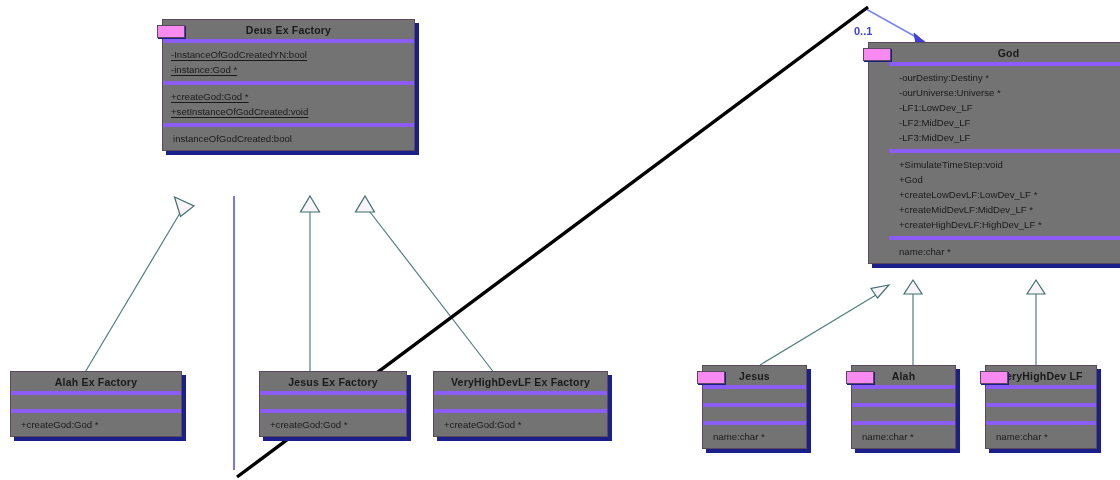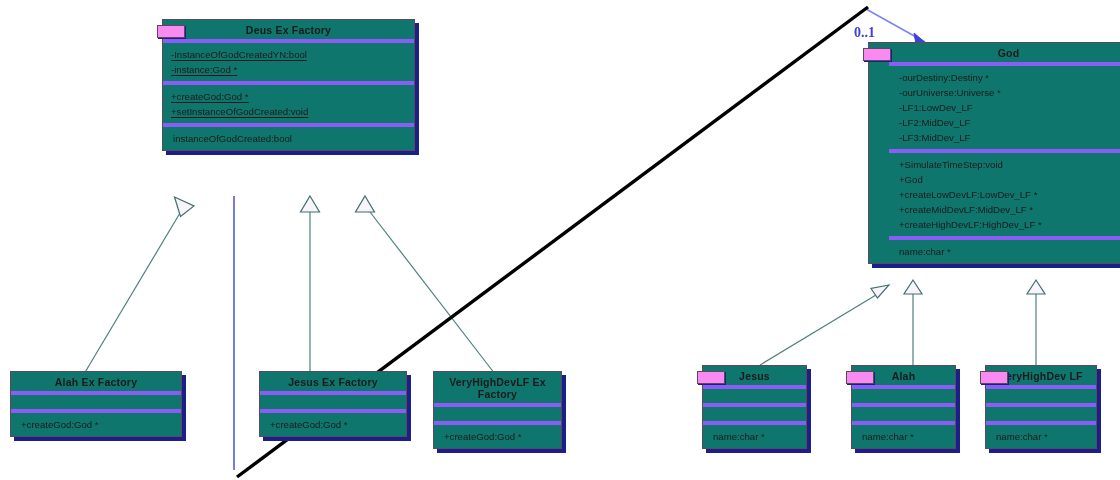--- a/index.html
+++ b/index.html
@@ -4,35 +4,35 @@
 <style>
   html,body{margin:0;padding:0;background:#ffffff;}
   body{width:1120px;height:480px;position:relative;overflow:hidden;
        font-family:"Liberation Sans",sans-serif;}
   #canvas{position:absolute;left:0;top:0;width:1120px;height:480px;}
   svg.edges{position:absolute;left:0;top:0;width:1120px;height:480px;
             pointer-events:none;z-index:1;}
 
   
   .uml{position:absolute;z-index:3;box-sizing:border-box;
-       background:#0f766e;border:1px solid #5b4a5b;
+       background:#737373;border:1px solid #5b4a5b;
        box-shadow:4px 4px 0 0 #1b1f8a;}
   .uml .tab{position:absolute;left:-6px;top:5px;width:26px;height:11px;
             background:#F98AF2;border:1px solid #5b4a5b;box-shadow:1px 1px 0 0 #1b1f8a;}
   .uml .title{text-align:center;font-weight:bold;font-size:10.5px;color:#1a1a1a;
               padding:4px 2px 3px 2px;letter-spacing:.2px;}
   .uml .sec{border-top:4px solid #8b5cf6;padding:4px 0 4px 0;}
   .uml .sec.empty{height:14px;padding:0;}
   .uml .row{font-size:9.6px;color:#1a1a1a;padding:1.5px 0 1.5px 8px;
             white-space:nowrap;line-height:12px;}
   .uml .row.u{text-decoration:underline;text-underline-offset:2px;}
   .uml .row.c{padding-left:10px;}
 
-  .mult{position:absolute;z-index:4;font-size:14px;font-weight:bold;
-        color:#4040d8;font-family:Liberation Serif, serif;}
+  .mult{position:absolute;z-index:4;font-size:11px;font-weight:bold;
+        color:#4040d8;font-family:Liberation Sans, sans-serif;}
 </style>
 </head>
 <body>
 
 <div id="canvas">
 
   <svg class="edges" viewBox="0 0 1120 480">
 
     <g>
       <line x1="84" y1="374" x2="180" y2="213" stroke="#4f7f7f" stroke-width="1.2"></line>
@@ -116,21 +116,21 @@
   </div>
 
   <div class="uml" style="left:259px;top:371px;width:148px;">
     <div class="title">Jesus Ex Factory</div>
     <div class="sec empty"></div>
     <div class="sec">
       <div class="row c">+createGod:God *</div>
     </div>
   </div>
 
-  <div class="uml" style="left:433px;top:371px;width:129px;">
+  <div class="uml" style="left:433px;top:371px;width:175px;">
     <div class="title">VeryHighDevLF Ex Factory</div>
     <div class="sec empty"></div>
     <div class="sec">
       <div class="row c">+createGod:God *</div>
     </div>
   </div>
 
   <div class="uml" style="left:702px;top:365px;width:105px;">
     <div class="tab"></div>
     <div class="title">Jesus</div>

